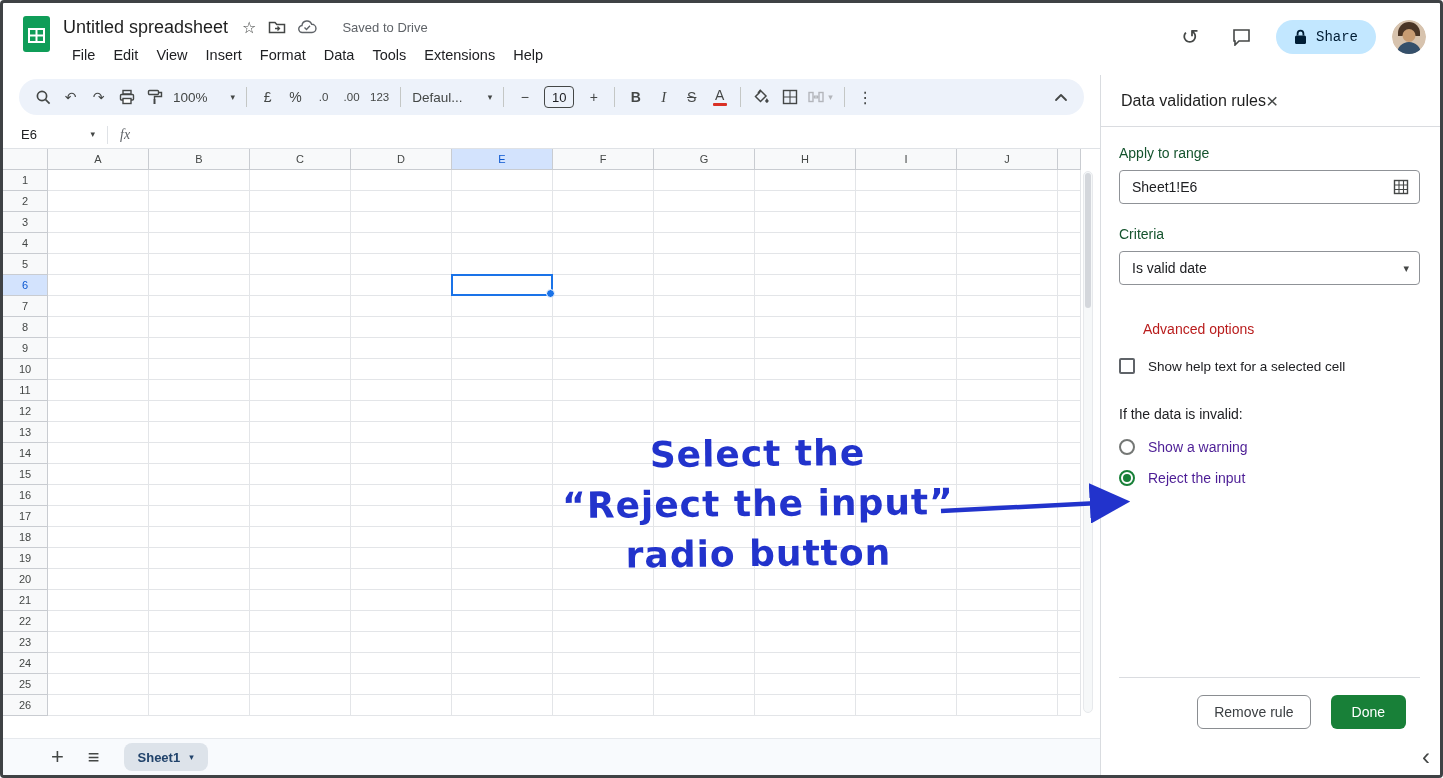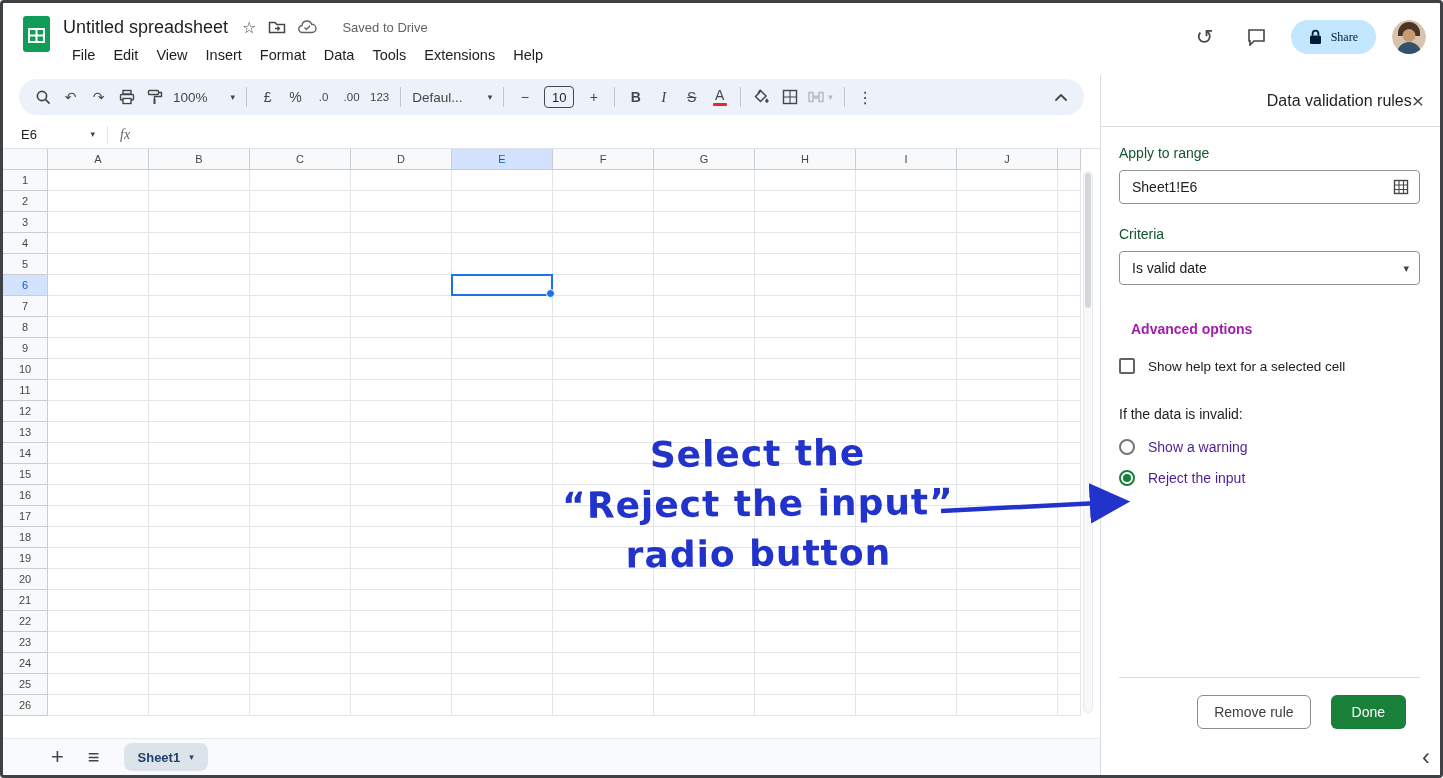--- a/index.html
+++ b/index.html
@@ -13,21 +13,21 @@
   .title-block{margin-left:13px}
   .title-row{display:flex;align-items:center;height:32px}
   .doc-title{font-size:18px;color:#1f1f1f;margin-right:14px}
   .star{font-size:16px;color:#444746;margin-right:12px}
   .tb-ic{display:inline-flex;align-items:center;color:#444746;margin-right:12px}
   .saved{display:inline-flex;align-items:center;gap:25px;color:#5f6368;font-size:13px}
   .menu-row{display:flex;margin-top:1px}
   .menu-item{font-size:14.5px;color:#202124;padding:3px 9px;border-radius:6px;cursor:pointer}
   .top-right{margin-left:auto;display:flex;align-items:center;gap:16px;margin-top:8px}
   .icon-btn{display:inline-flex;align-items:center;justify-content:center;width:36px;height:36px;color:#444746;font-size:21px;border-radius:50%;cursor:pointer}
-  .share-btn{display:inline-flex;align-items:center;gap:9px;height:34px;padding:0 18px;border-radius:17px;border:none;background:#c2e7ff;color:#001d35;font-size:12px;font-weight:500;font-family:Liberation Serif, serif;cursor:pointer}
+  .share-btn{display:inline-flex;align-items:center;gap:9px;height:34px;padding:0 18px;border-radius:17px;border:none;background:#c2e7ff;color:#001d35;font-size:14px;font-weight:500;font-family:Liberation Mono, monospace;cursor:pointer}
   .avatar{width:34px;height:34px;border-radius:50%;overflow:hidden;display:inline-block;cursor:pointer}
 
   
   .main{display:flex;height:700px}
   .left{flex:1;min-width:0;display:flex;flex-direction:column}
 
   
   .toolbar-row{padding:4px 16px 6px 16px}
   .toolbar{height:36px;background:#edf2fa;border-radius:18px;display:flex;align-items:center;padding:0 10px;gap:1px}
   .ti{min-width:27px;height:27px;display:inline-flex;align-items:center;justify-content:center;color:#444746;font-size:14px;border-radius:4px;padding:0 4px;cursor:pointer}
@@ -70,28 +70,28 @@
   .left-spacer{flex:1}
 
   
   .bottombar{height:37px;background:#f8fafd;border-top:1px solid #e6e9ed;display:flex;align-items:center;padding-left:48px;gap:24px}
   .bb-btn{font-size:20px;color:#444746;cursor:pointer;line-height:1}
   .sheet-tab{display:flex;align-items:center;gap:9px;height:28px;padding:0 14px;background:#dde3ea;border-radius:8px;font-size:13px;font-weight:700;color:#21436b;cursor:pointer}
   .sheet-tab .caret{color:#21436b}
 
   
   .panel{width:340px;border-left:1px solid #d9dce0;background:#fff;display:flex;flex-direction:column;position:relative}
-  .panel-header{height:52px;flex:none;display:flex;align-items:center;justify-content:flex-end;padding:0 16px 0 20px;border-bottom:1px solid #dadce0}
+  .panel-header{height:52px;flex:none;display:flex;align-items:center;justify-content:flex-start;padding:0 16px 0 20px;border-bottom:1px solid #dadce0}
   .panel-title{font-size:16px;font-weight:500;color:#1f1f1f}
   .close-x{font-size:21px;color:#444746;cursor:pointer;line-height:1}
   .panel-body{flex:1;display:flex;flex-direction:column;padding:18px 20px 0 18px}
   .p-label{font-size:14px;color:#14532d;margin-bottom:9px}
   .field-box{height:34px;border:1px solid #8f9297;border-radius:4px;display:flex;align-items:center;justify-content:space-between;padding:0 10px 0 12px;font-size:14px;color:#202124;cursor:pointer}
   .gap22{height:22px}
-  .advanced{margin:36px 0 0 12px;color:#a21caf;font-size:14px;font-weight:700;cursor:pointer}
+  .advanced{margin:36px 0 0 24px;color:#b91c1c;font-size:14px;font-weight:400;cursor:pointer}
   .check-row{display:flex;align-items:center;gap:13px;margin-top:21px;cursor:pointer}
   .checkbox{width:16px;height:16px;border:2px solid #5f6368;border-radius:2px;flex:none}
   .check-label{font-size:13.5px;color:#202124}
   .invalid-label{margin-top:32px;font-size:14px;color:#202124}
   .radio-row{display:flex;align-items:center;gap:13px;margin-top:15px;cursor:pointer}
   .radio{width:16px;height:16px;border:2px solid #747775;border-radius:50%;display:flex;align-items:center;justify-content:center;flex:none}
   .radio.sel{border-color:#188038}
   .radio.sel::after{content:"";width:8px;height:8px;background:#188038;border-radius:50%}
   .radio-label{font-size:14px;color:#4c1d95}
   .p-spacer{flex:1}

